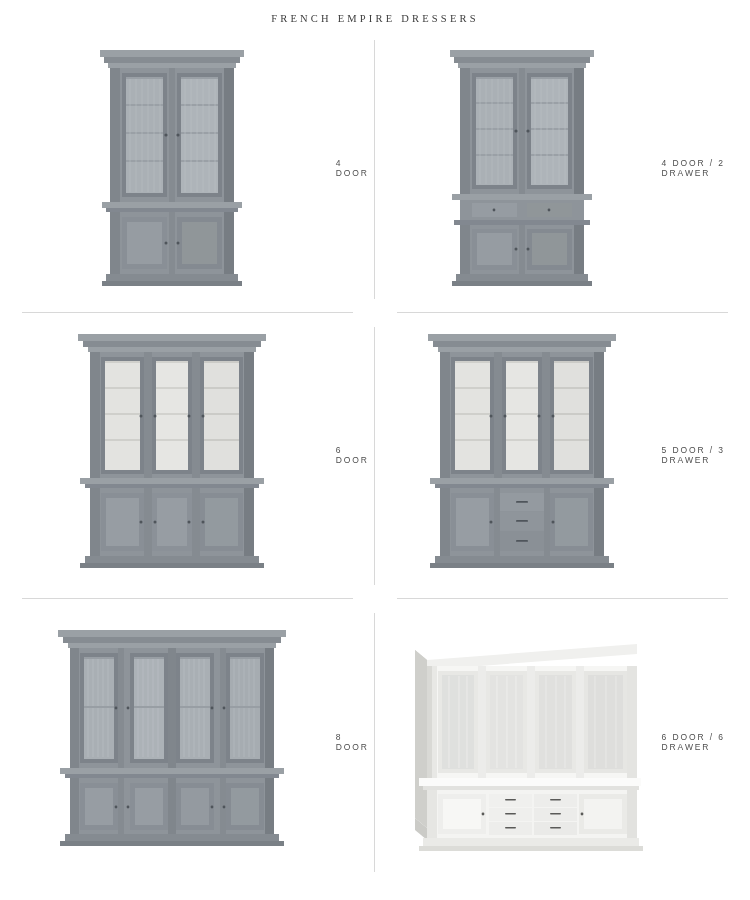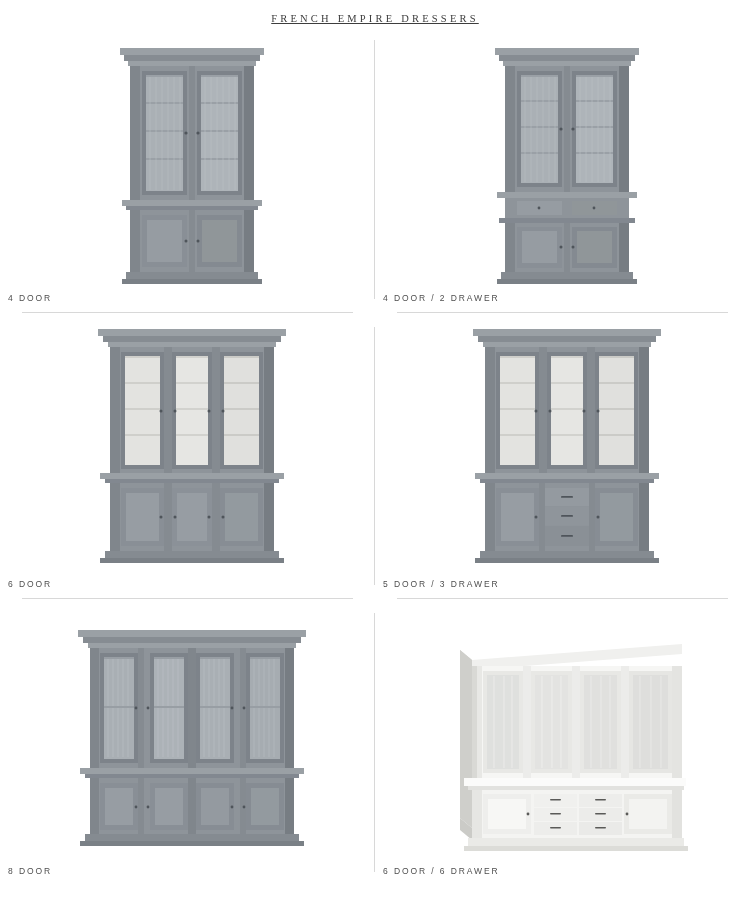--- a/index.html
+++ b/index.html
@@ -18,34 +18,33 @@
   .page-title {
     text-align: center;
     font-size: 10.5px;
     letter-spacing: 3.2px;
     color: #3d3d3d;
     font-family: "Liberation Serif", serif;
     padding-top: 13px;
     padding-bottom: 2px;
     text-transform: uppercase;
     font-weight: 400;
-    text-decoration: underline;
   }
   .grid {
     width: 750px;
     height: 860px;
     display: grid;
     grid-template-columns: 1fr 1fr;
     grid-template-rows: 1fr 1fr 1fr;
     box-sizing: border-box;
   }
   .cell {
     position: relative;
     display: flex;
-    flex-direction: column;
+    align-items: center;
     justify-content: flex-end;
     padding-bottom: 10px;
     box-sizing: border-box;
     padding-left: 8px;
   }
   .cell .divider-v {
     position: absolute;
     top: 14px;
     bottom: 14px;
     right: 0;

